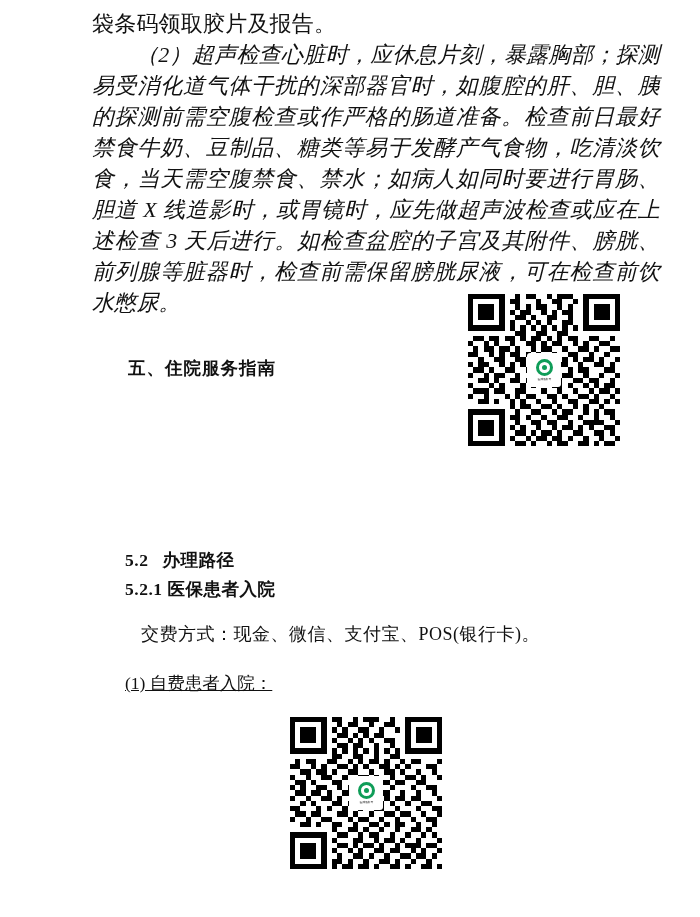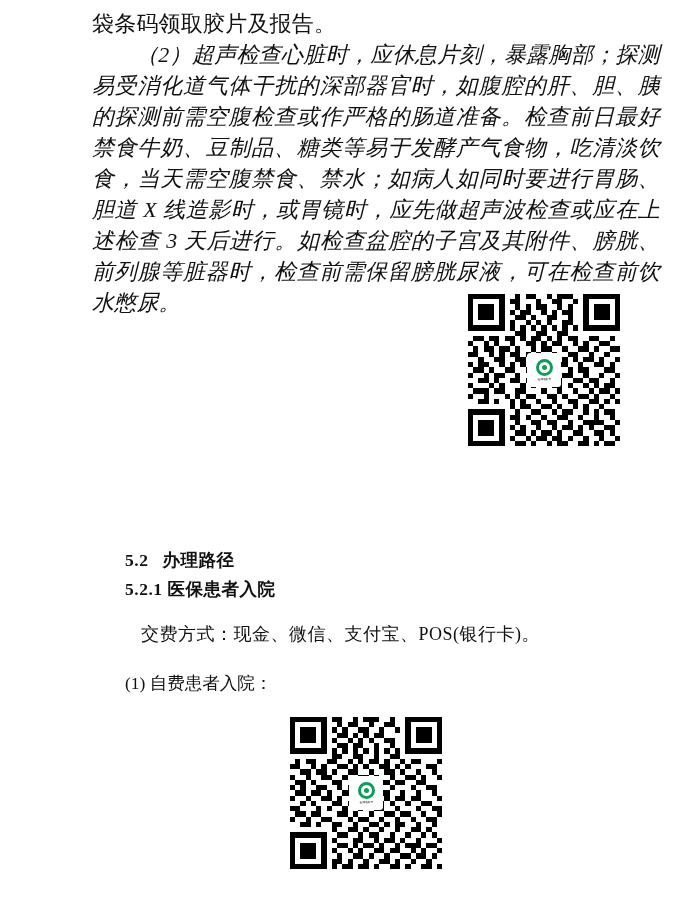--- a/index.html
+++ b/index.html
@@ -88,20 +88,21 @@
     line-height: 29px;
   }
   .pay-line {
     margin: 16px;
     font-size: 18px;
     letter-spacing: 0.5px;
   }
   .sub-item {
     margin: 0;
     font-size: 17.5px;
+    text-decoration: underline;
   }
 
   .bottom-line {
     position: absolute;
     left: 125px;
     top: 924px;
     font-size: 17.5px;
   }
 
   
@@ -168,20 +169,21 @@
 </head>
 <body>
 
 <div class="page">
 
   <div class="body-text">
     <p class="para">袋条码领取胶片及报告。</p>
     <p class="para indent2">（2）超声检查心脏时，应休息片刻，暴露胸部；探测易受消化道气体干扰的深部器官时，如腹腔的肝、胆、胰的探测前需空腹检查或作严格的肠道准备。检查前日最好禁食牛奶、豆制品、糖类等易于发酵产气食物，吃清淡饮食，当天需空腹禁食、禁水；如病人如同时要进行胃肠、胆道 X 线造影时，或胃镜时，应先做超声波检查或应在上述检查 3 天后进行。如检查盆腔的子宫及其附件、膀胱、前列腺等脏器时，检查前需保留膀胱尿液，可在检查前饮水憋尿。</p>
   </div>
 
+  <div class="section-heading" id="sec-five">五、住院服务指南</div>
 
   <div class="qr" id="qr-top">
     <svg width="152" height="152" viewBox="0 0 29 29" shape-rendering="crispEdges">
       <rect width="29" height="29" fill="#ffffff"></rect>
       <g fill="#000000">
         <rect x="0" y="0" width="7" height="1"></rect>
           <rect x="9" y="0" width="1" height="1"></rect>
           <rect x="11" y="0" width="2" height="1"></rect>
           <rect x="15" y="0" width="1" height="1"></rect>
           <rect x="17" y="0" width="3" height="1"></rect>

